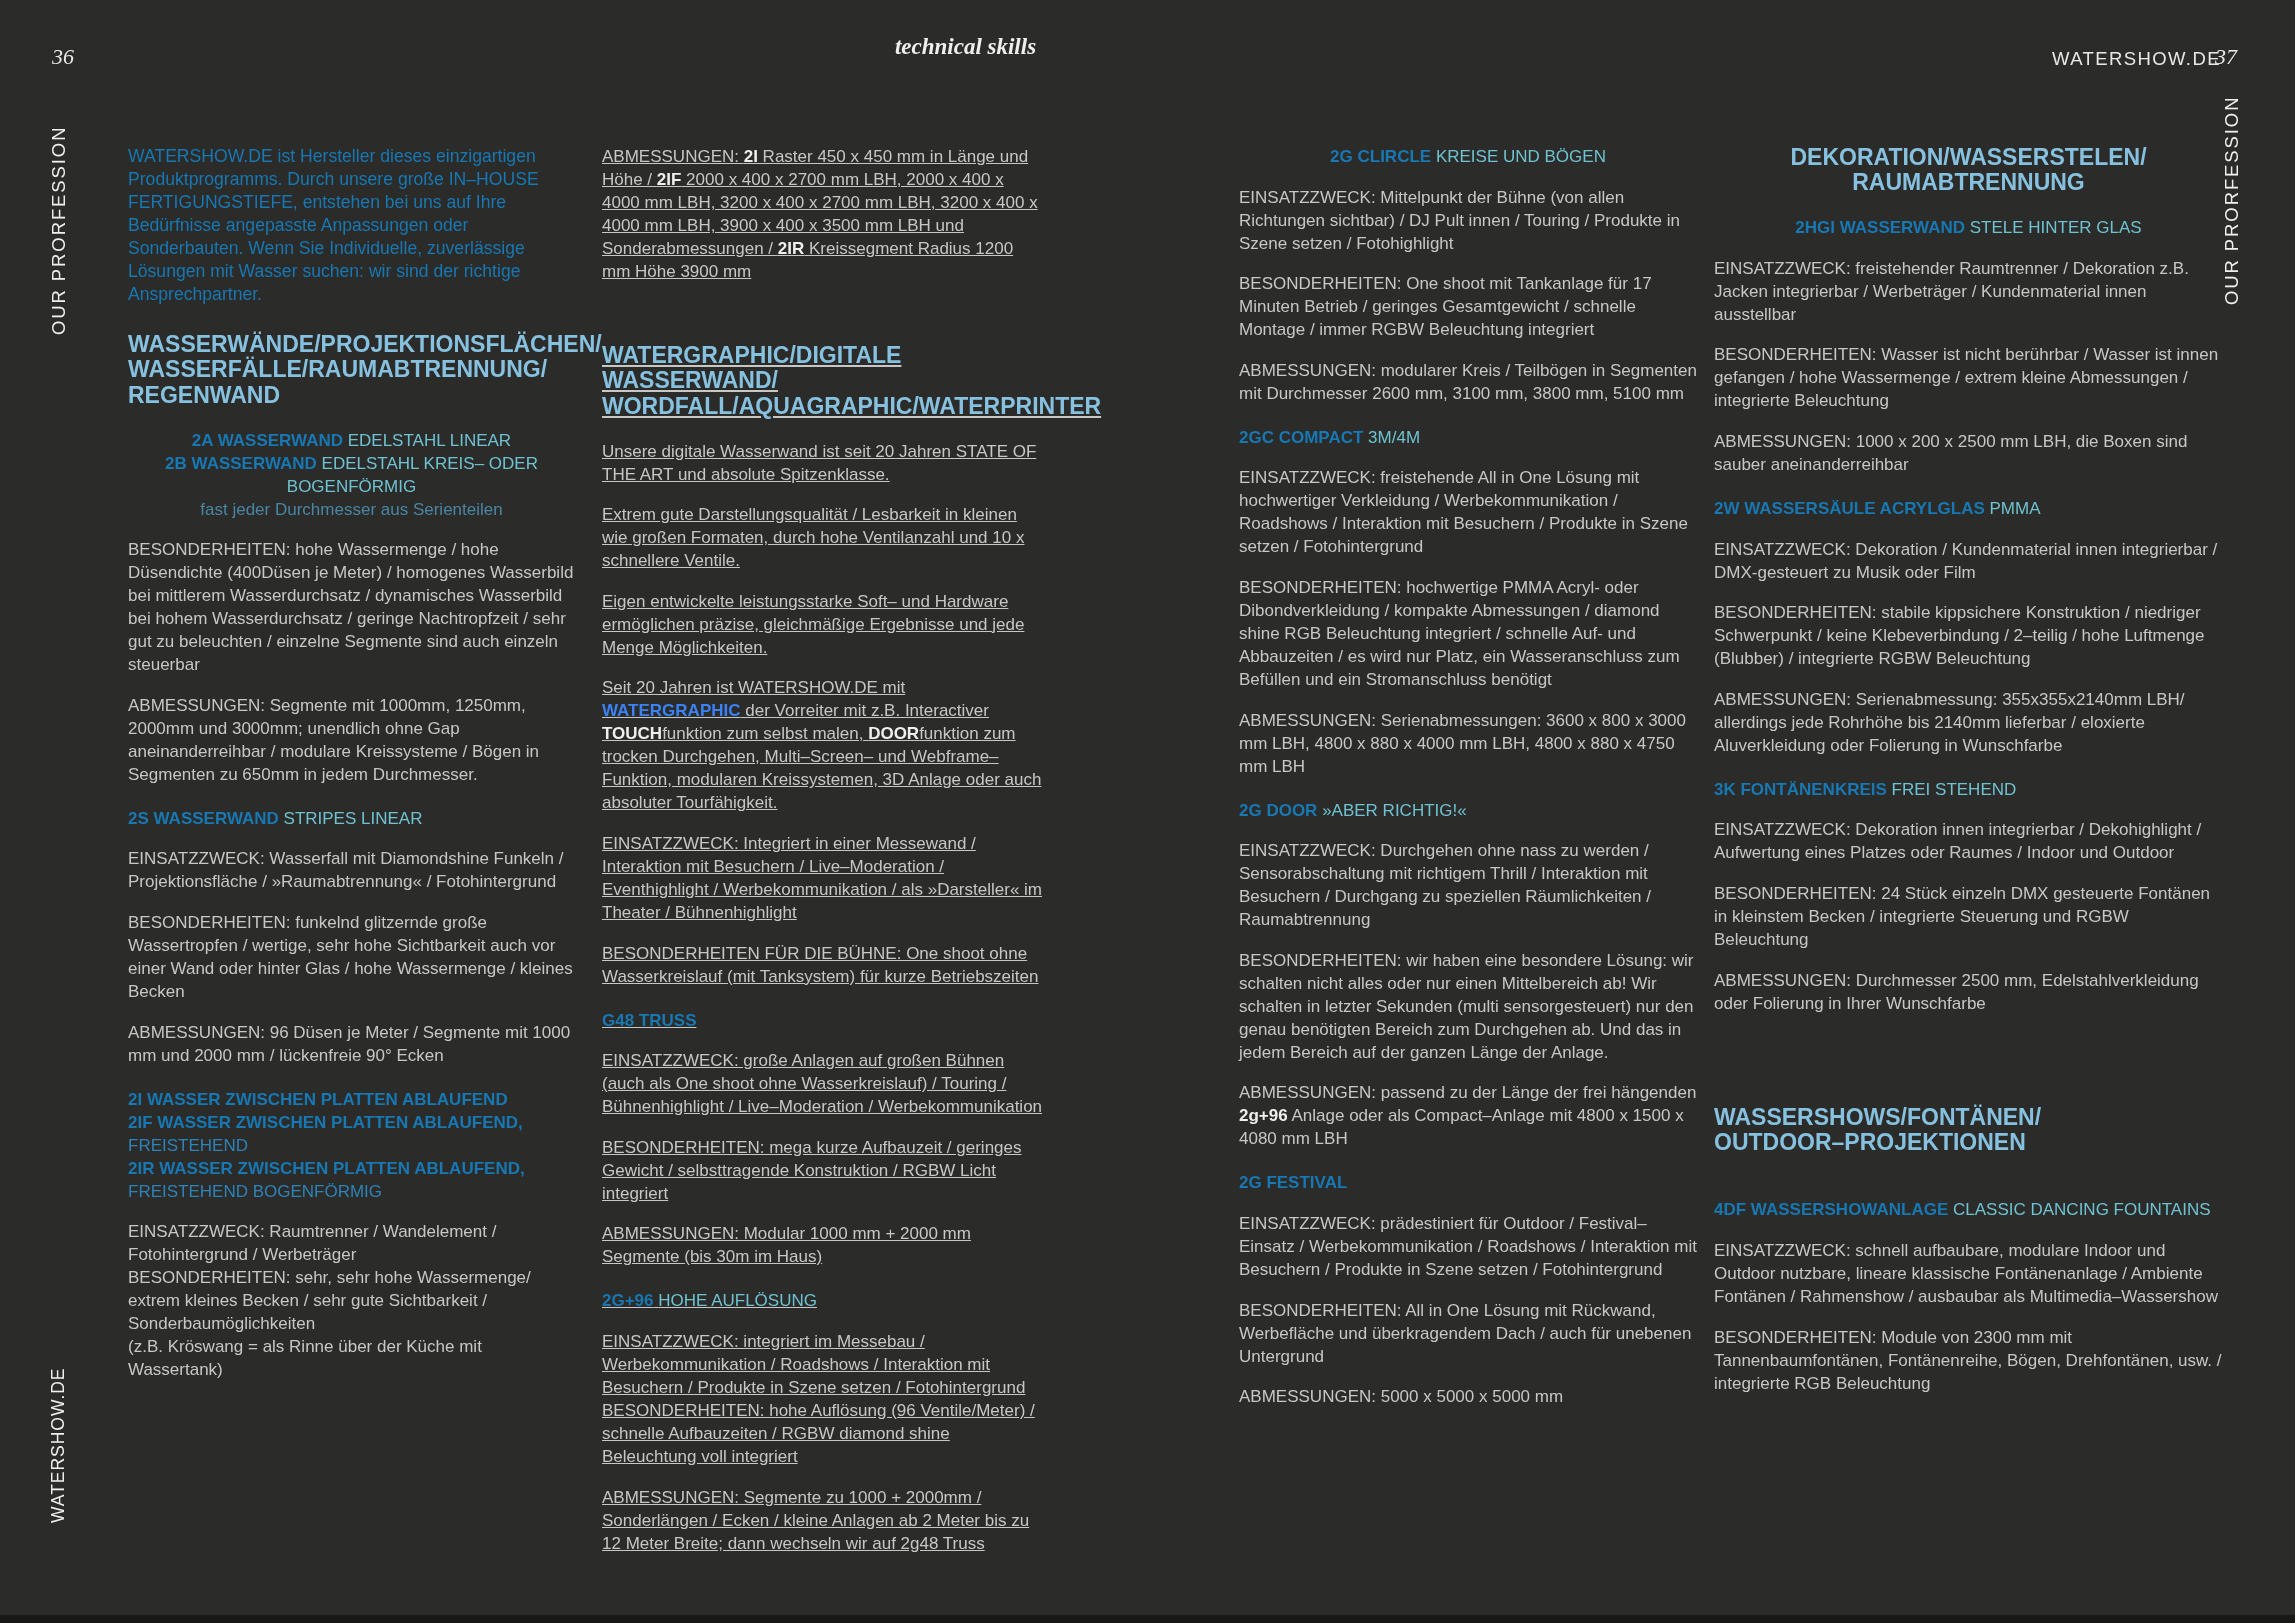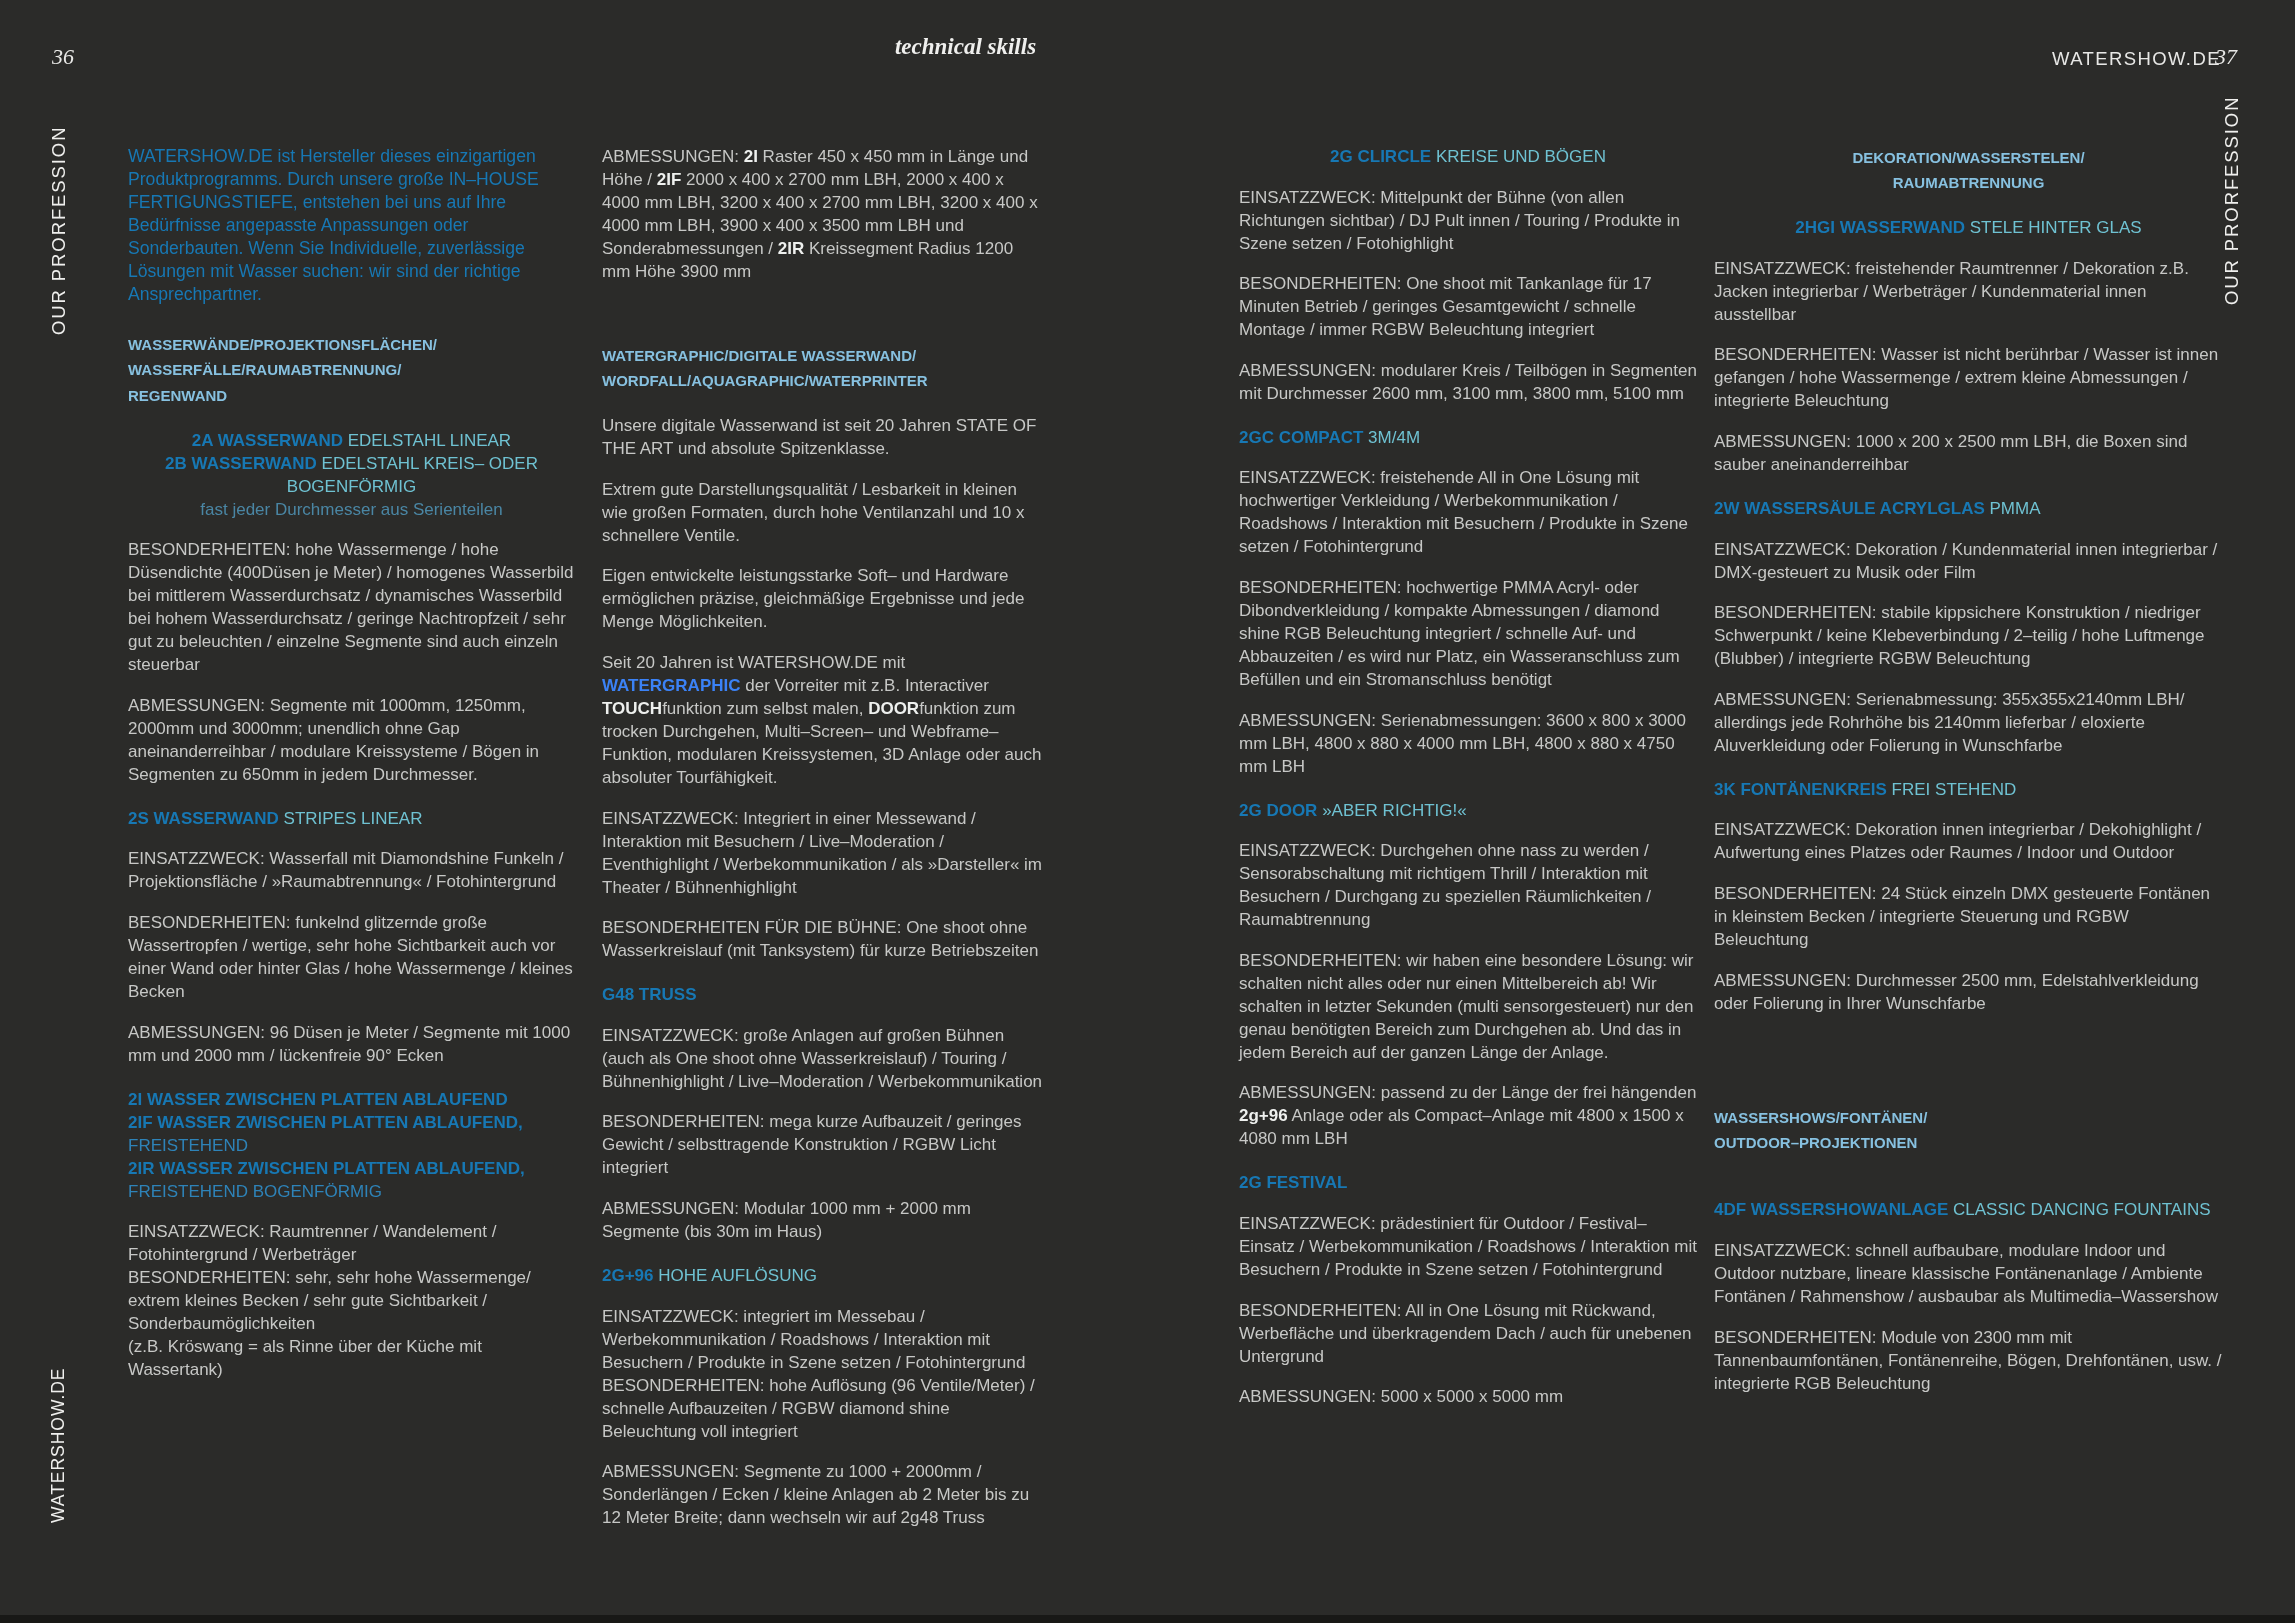--- a/index.html
+++ b/index.html
@@ -17,27 +17,27 @@
              color:#e8e8e6;}
   .vlabel{position:absolute;transform:rotate(-90deg);transform-origin:left top;
           white-space:nowrap;font-size:18.5px;letter-spacing:1.9px;color:#efefed;}
   .v-left{left:48px;top:335px;}
   .v-right{left:2221px;top:305px;}
   .v-bottom{left:48px;top:1523px;font-size:17.6px;letter-spacing:0.9px;}
   .bottom-bar{position:absolute;left:0;bottom:0;width:2295px;height:8.3px;background:#181816;}
   
   .col{position:absolute;top:129px;font-size:17px;line-height:23px;color:#c7c8c6;margin-top:16px;}
   #col1{left:128px;width:447px;}
-  #col2{left:602px;width:443px;}
+  #col2{left:602px;width:443px;text-decoration:underline;}
   #col3{left:1239px;width:458px;}
   #col4{left:1714px;width:509px;}
   .p{margin:0 0 17.6px;}
   .p.tight{margin-bottom:0;}
   .intro{font-size:17.6px;line-height:23px;color:#1778b4;}
-  .h-section{font-weight:bold;font-size:15px;line-height:25.4px;color:#87c1e0;margin:60px 0 20.4px;}
+  .h-section{font-weight:bold;font-size:23px;line-height:25.4px;color:#87c1e0;margin:60px 0 20.4px;}
   .h-prod{font-weight:normal;color:#6fc2d2;margin:21px 0 17.6px;}
   .h-prod strong{color:#1778b4;}
   .p strong{color:#eef0ee;}
   .t-blue{color:#3b82f6;font-weight:bold;}
   .t-cyan{color:#6fc2d2;}
   .t-steel{color:#4a86a4;}
   .t-bluelight{color:#2e83b8;}
   .mt0{margin-top:0 !important;text-align:center;}
   .mt-sm{margin-top:26px !important;}
   .mt-md{margin-top:43px !important;}

